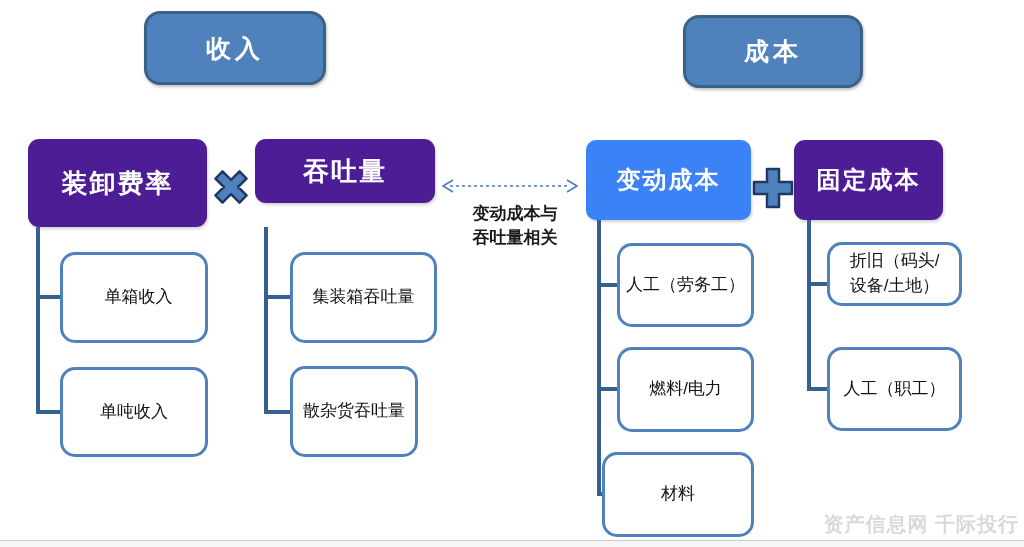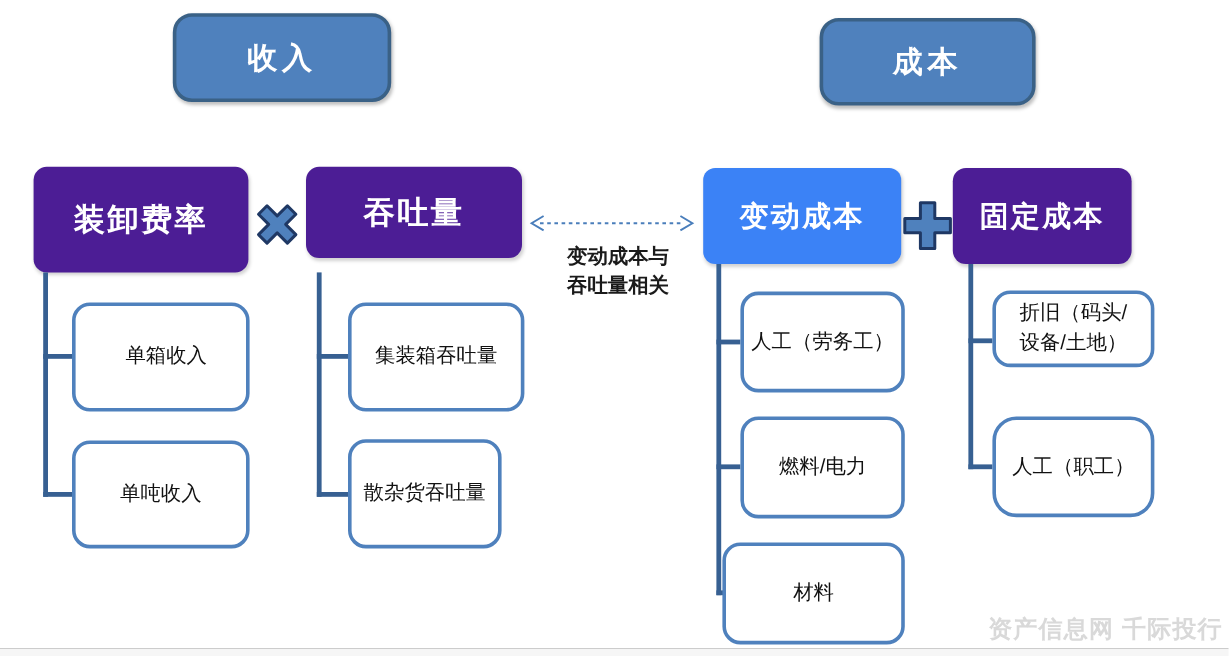--- a/index.html
+++ b/index.html
@@ -11,21 +11,21 @@
        color:#ffffff;font-size:25px;font-weight:bold;letter-spacing:4px;
        box-shadow:1px 2px 3px rgba(0,0,0,0.25);}
   .hdr-revenue{left:144px;top:11px;width:176px;height:68px;}
   .hdr-cost{left:683px;top:15px;width:174px;height:67px;}
 
   .redbox{position:absolute;display:flex;align-items:center;justify-content:center;
           background:#4c1d95;border-radius:11px;color:#ffffff;
           font-size:26px;font-weight:bold;letter-spacing:2px;
           box-shadow:1px 2px 3px rgba(0,0,0,0.18);}
   .bx-rate{left:28px;top:139px;width:179px;height:88px;}
-  .bx-throughput{left:255px;top:139px;width:180px;height:76px;}
+  .bx-throughput{left:255px;top:139px;width:180px;height:64px;}
   .bx-fixed{left:794px;top:140px;width:149px;height:80px;font-size:24px;text-align:center;}
 
   .bluebox{position:absolute;display:flex;align-items:center;justify-content:center;
            background:#3b82f6;border-radius:10px;color:#ffffff;
            font-size:24px;font-weight:bold;letter-spacing:2px;
            box-shadow:1px 2px 3px rgba(0,0,0,0.18);}
   .bx-variable{left:586px;top:140px;width:165px;height:80px;}
 
   .child{position:absolute;display:flex;align-items:center;justify-content:center;
          background:#ffffff;border:3px solid #4f81bd;border-radius:15px;
@@ -33,21 +33,21 @@
          line-height:1.45;padding:0 6px;box-sizing:border-box;}
 
   .c-box-rev   {left:60px; top:252px;width:148px;height:91px;padding-left:15px;}
   .c-ton-rev   {left:60px; top:367px;width:148px;height:90px;}
   .c-container {left:290px;top:252px;width:147px;height:91px;}
   .c-bulk      {left:290px;top:366px;width:128px;height:91px;}
   .c-labor-con {left:617px;top:243px;width:137px;height:84px;}
   .c-fuel      {left:617px;top:347px;width:137px;height:85px;}
   .c-material  {left:602px;top:452px;width:152px;height:85px;}
   .c-depr      {left:827px;top:242px;width:135px;height:64px;}
-  .c-labor-staff{left:827px;top:347px;width:135px;height:84px;border-radius:20px;}
+  .c-labor-staff{left:827px;top:347px;width:135px;height:84px;}
 
   .vline,.hline{position:absolute;background:#376092;}
   .vline{width:4px;}
   .hline{height:4px;}
 
   .op{position:absolute;}
 
   .annotation{position:absolute;left:448px;top:202px;width:134px;
               font-size:17px;font-weight:bold;color:#1a1a1a;text-align:center;
               white-space:pre-line;line-height:1.4;}

